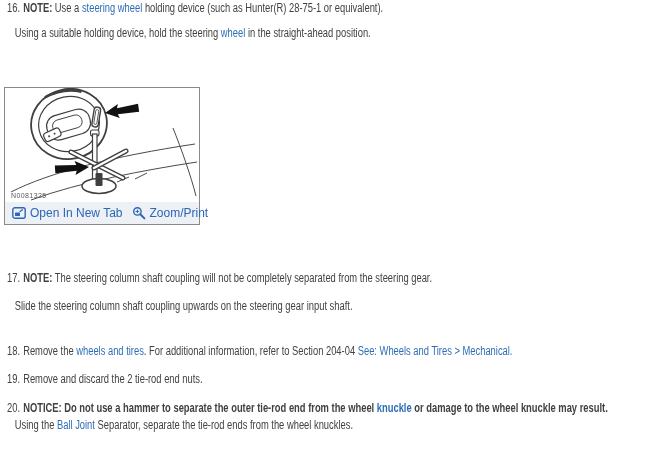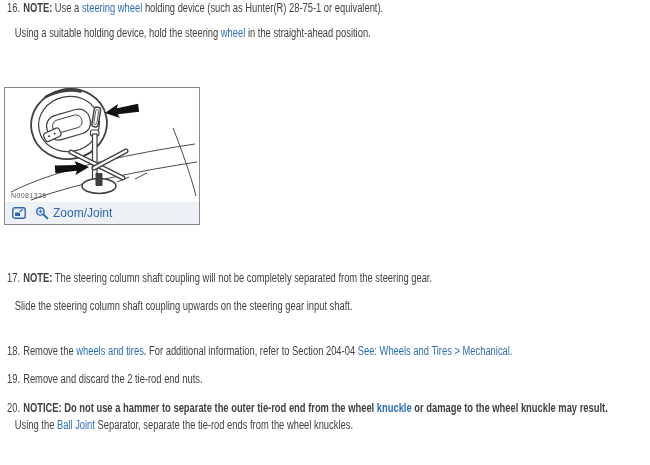--- a/index.html
+++ b/index.html
@@ -109,29 +109,30 @@
       </svg>
       <div class="fig-label">N0081325</div>
     </div>
     <div class="fig-bar">
       <a class="fig-link">
         <svg width="14" height="12" viewBox="0 0 14 12">
           <rect x="0.8" y="0.8" width="12.4" height="10.4" rx="2" fill="none" stroke="#2b66b8" stroke-width="1.4"></rect>
           <rect x="3" y="5.4" width="5" height="3.6" rx="0.6" fill="#2b66b8"></rect>
           <path d="M7.6,4.8 L10.8,2.4" stroke="#2b66b8" stroke-width="1.2" fill="none"></path>
         </svg>
+        <span>Open In New Tab</span>
       </a>
       <a class="fig-link">
         <svg width="14" height="14" viewBox="0 0 14 14">
           <circle cx="5.4" cy="5.4" r="3.7" fill="none" stroke="#2b66b8" stroke-width="1.4"></circle>
           <line x1="3.6" y1="5.4" x2="7.2" y2="5.4" stroke="#2b66b8" stroke-width="1"></line>
           <line x1="5.4" y1="3.6" x2="5.4" y2="7.2" stroke="#2b66b8" stroke-width="1"></line>
           <line x1="8.3" y1="8.3" x2="12.4" y2="12.4" stroke="#2b66b8" stroke-width="2" stroke-linecap="round"></line>
         </svg>
-        <span>Zoom/Joint</span>
+        <span>Zoom/Print</span>
       </a>
     </div>
   </div>
 
   <div class="para mt-17a"><span class="num">17.</span><span><span class="bold">NOTE: </span><span class="plain">The steering column shaft coupling will not be completely separated from the steering gear.</span></span></div>
   <div class="para cont mt-17b"><span class="plain">Slide the steering column shaft coupling upwards on the steering gear input shaft.</span></div>
 
   <div class="para mt-18"><span class="num">18.</span><span><span class="plain">Remove the </span><a class="link">wheels and tires</a><span class="plain">. For additional information, refer to Section 204-04 </span><a class="link">See: Wheels and Tires &gt; Mechanical.</a></span></div>
 
   <div class="para mt-19"><span class="num">19.</span><span><span class="plain">Remove and discard the 2 tie-rod end nuts.</span></span></div>

